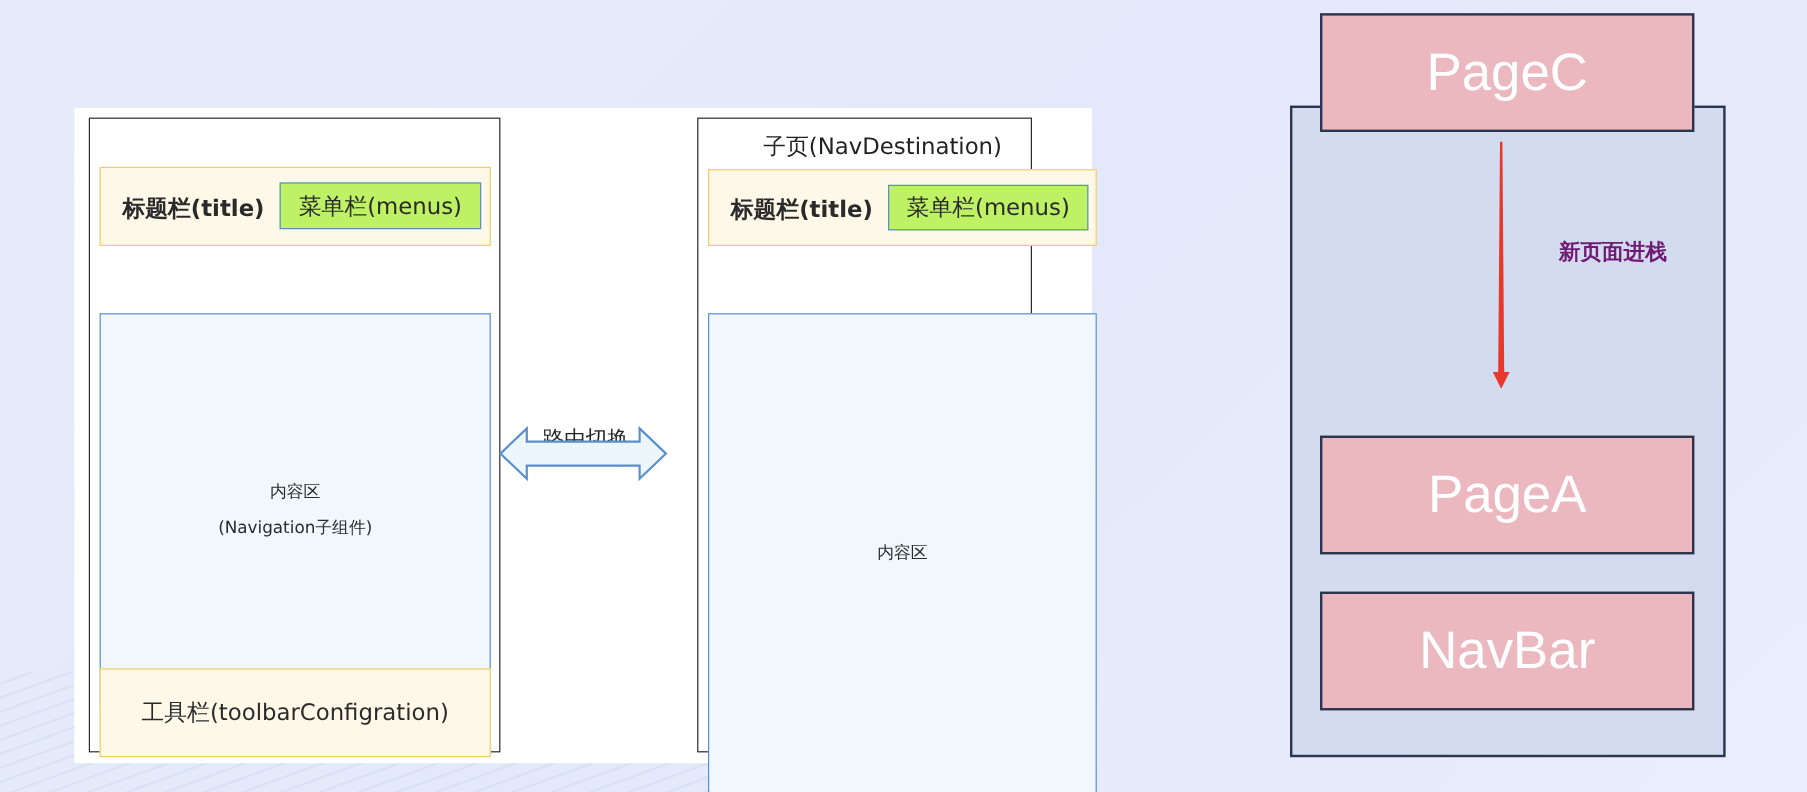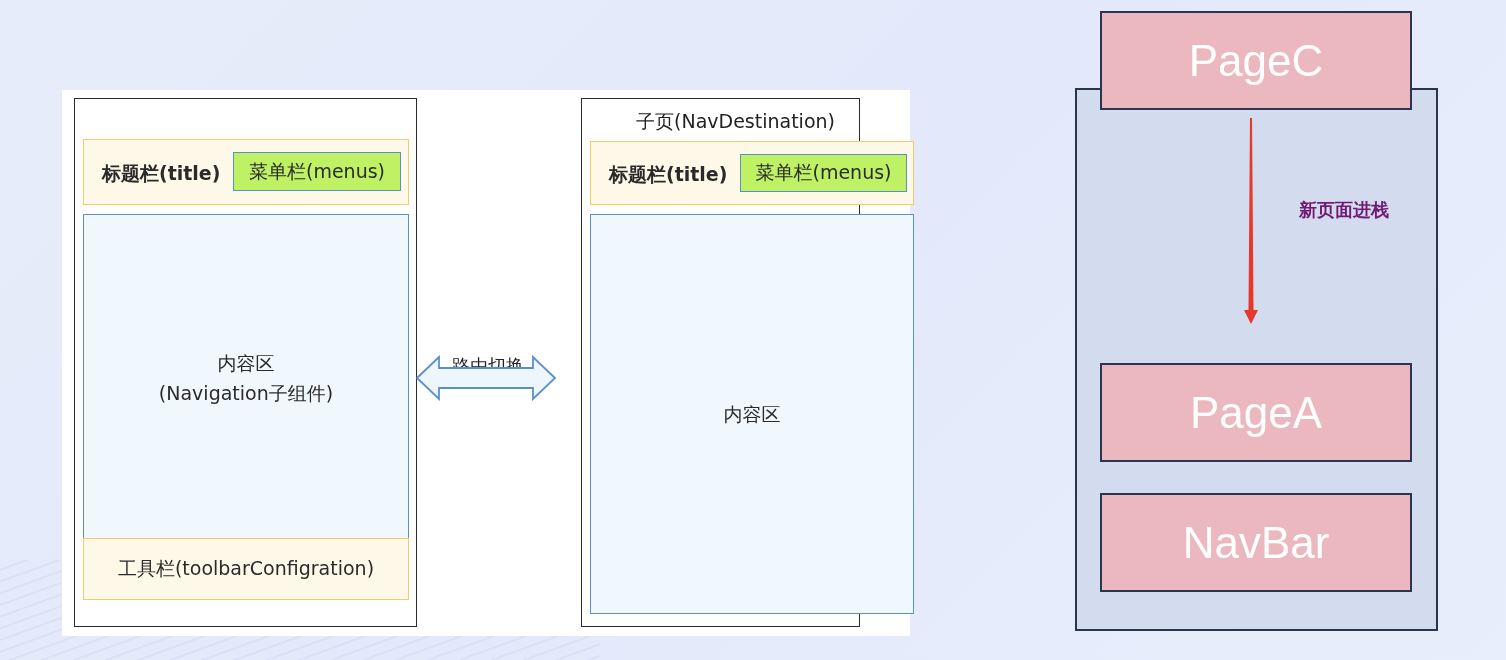--- a/index.html
+++ b/index.html
@@ -33,21 +33,21 @@
     position: absolute; font-size: 19px; color: #2a2a2a; white-space: nowrap; font-weight: bold;
   }
   .menu-box {
     position: absolute; background: #bef264; border: 1.5px solid #5b8fcc;
     display: flex; align-items: center; justify-content: center;
     font-size: 19px; color: #2a2a2a; white-space: nowrap;
   }
   .content-area {
     position: absolute; background: #f1f8fd; border: 1.5px solid #5b8fcc;
     display: flex; flex-direction: column; align-items: center; justify-content: center;
-    font-size: 19px; color: #2a2a2a; line-height: 30px; text-align: center;
+    font-size: 14px; color: #2a2a2a; line-height: 30px; text-align: center; margin-top: 47px;
   }
   .toolbar {
     position: absolute; background: #fdf8e8; border: 1.5px solid #f2cc6a;
     display: flex; align-items: center; justify-content: center;
     font-size: 19px; color: #2a2a2a; white-space: nowrap;
   }
   .route-label {
     position: absolute; left: 440px; top: 354px; width: 96px; text-align: center;
     font-size: 18px; color: #222;
   }
@@ -78,21 +78,21 @@
 
 <div class="page-frame" style="left:74px; top:98px; width:343px; height:529px;">
   <div class="title-bar" style="left:8px; top:40px; width:326px; height:66px;">
     <span class="title-label" style="left:18px; top:21px;">标题栏(title)</span>
     <div class="menu-box" style="left:149px; top:12px; width:168px; height:39px;">菜单栏(menus)</div>
   </div>
   <div class="content-area" style="left:8px; top:115px; width:326px; height:327px;">
     <span>内容区</span>
     <span>(Navigation子组件)</span>
   </div>
-  <div class="toolbar" style="left:8px; top:439px; width:326px; height:62px;text-align:center;">工具栏(toolbarConfigration)</div>
+  <div class="toolbar" style="left:8px; top:458px; width:326px; height:74px;text-align:center;">工具栏(toolbarConfigration)</div>
 </div>
 
 <div class="route-label">路由切换</div>
 <svg class="route-arrow" width="142" height="46" viewBox="0 0 142 46">
   <polygon points="2,23 24,2 24,13 118,13 118,2 140,23 118,44 118,33 24,33 24,44" fill="#eef6fd" stroke="#5b8fcc" stroke-width="1.8" stroke-linejoin="miter"></polygon>
 </svg>
 
 <div class="page-frame" style="left:581px; top:98px; width:279px; height:529px;padding-left:16px;">
   <div class="frame-title" style="top:10px; left:30px;">子页(NavDestination)</div>
   <div class="title-bar" style="left:8px; top:42px; width:324px; height:64px;">

